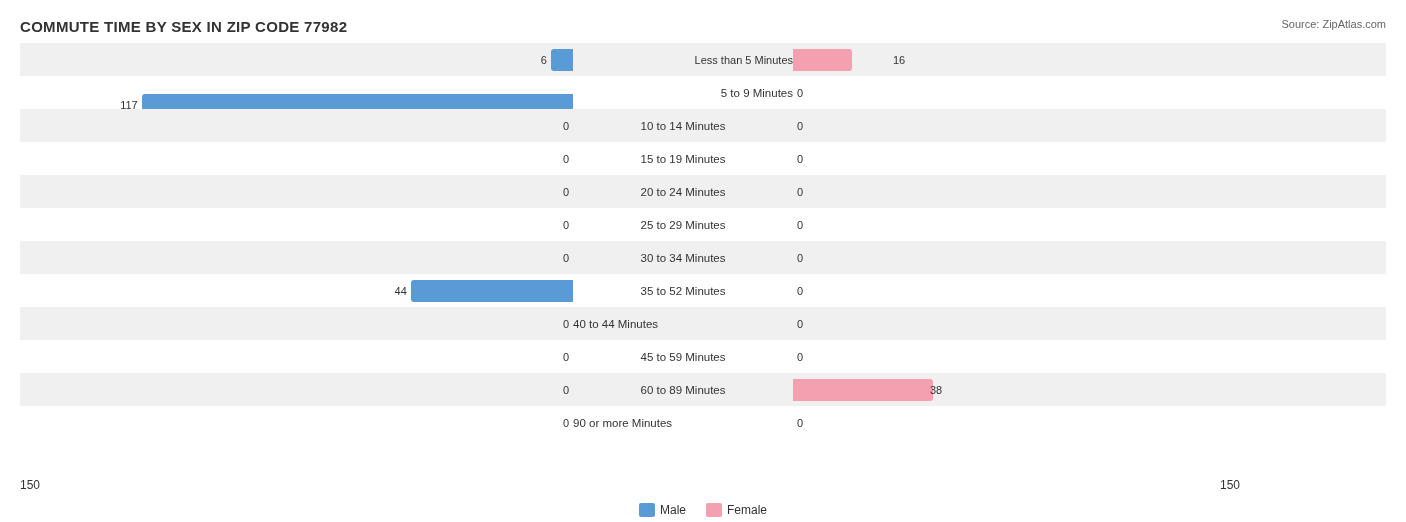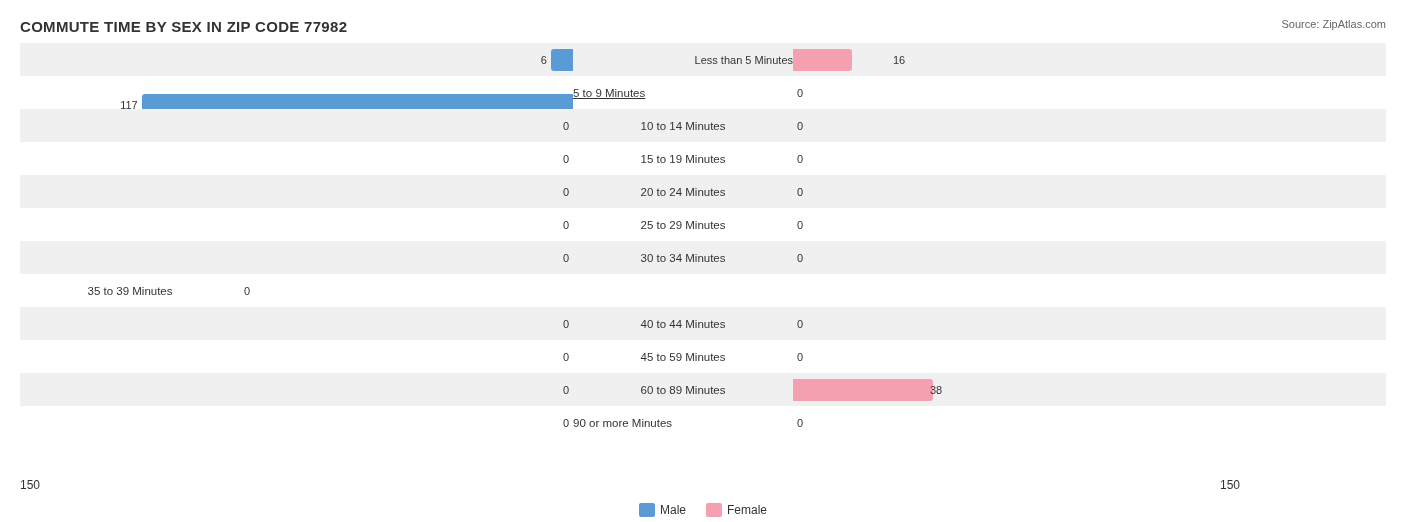--- a/index.html
+++ b/index.html
@@ -110,21 +110,21 @@
         <div style="width: 553px; height: 100%; position: relative; display: flex; align-items: center;">
           <div style="height: 22px; background: rgb(244, 160, 176); border-radius: 0px 3px 3px 0px; position: absolute; left: 0px; width: 58.9867px;"></div>
           <span style="position: absolute; font-size: 11px; color: rgb(51, 51, 51); white-space: nowrap; left: 62.9867px; margin-left: 37px;">16</span>
         </div>
       </div>
       <div class="row-wrapper">
         <div style="width: 553px; height: 100%; position: relative; display: flex; align-items: center; margin-top: 24px;">
           <div style="height: 22px; background: rgb(91, 155, 213); border-radius: 3px 0px 0px 3px; position: absolute; right: 0px; width: 431.34px;"></div>
           <span style="position: absolute; font-size: 11px; color: rgb(51, 51, 51); white-space: nowrap; right: 435.34px;">117</span>
         </div>
-        <div style="width: 220px; flex-shrink: 0; text-align: left; font-size: 11.5px; color: rgb(51, 51, 51); z-index: 2; position: relative; text-decoration: underline;">5 to 9 Minutes</div>
+        <div style="width: 220px; flex-shrink: 0; text-align: right; font-size: 11.5px; color: rgb(51, 51, 51); z-index: 2; position: relative;">5 to 9 Minutes</div>
         <div style="width: 553px; height: 100%; position: relative; display: flex; align-items: center;">
           <span style="position: absolute; font-size: 11px; color: rgb(51, 51, 51); white-space: nowrap; left: 4px;">0</span>
         </div>
       </div>
       <div class="row-wrapper">
         <div style="width: 553px; height: 100%; position: relative; display: flex; align-items: center;">
           <span style="position: absolute; font-size: 11px; color: rgb(51, 51, 51); white-space: nowrap; right: 4px;">0</span>
         </div>
         <div style="width: 220px; flex-shrink: 0; text-align: center; font-size: 11.5px; color: rgb(51, 51, 51); z-index: 2; position: relative;">10 to 14 Minutes</div>
         <div style="width: 553px; height: 100%; position: relative; display: flex; align-items: center;">
@@ -161,30 +161,34 @@
       <div class="row-wrapper">
         <div style="width: 553px; height: 100%; position: relative; display: flex; align-items: center;">
           <span style="position: absolute; font-size: 11px; color: rgb(51, 51, 51); white-space: nowrap; right: 4px;">0</span>
         </div>
         <div style="width: 220px; flex-shrink: 0; text-align: center; font-size: 11.5px; color: rgb(51, 51, 51); z-index: 2; position: relative;">30 to 34 Minutes</div>
         <div style="width: 553px; height: 100%; position: relative; display: flex; align-items: center;">
           <span style="position: absolute; font-size: 11px; color: rgb(51, 51, 51); white-space: nowrap; left: 4px;">0</span>
         </div>
       </div>
       <div class="row-wrapper">
-        <div style="width: 220px; flex-shrink: 0; text-align: center; font-size: 11.5px; color: rgb(51, 51, 51); z-index: 2; position: relative;">35 to 39 Minutes</div>
-        <div style="width: 553px; height: 100%; position: relative; display: flex; align-items: center;">
-          <span style="position: absolute; font-size: 11px; color: rgb(51, 51, 51); white-space: nowrap; left: 4px;">0</span>
-        </div>
-      </div>
-      <div class="row-wrapper">
-        <div style="width: 553px; height: 100%; position: relative; display: flex; align-items: center;">
-          <span style="position: absolute; font-size: 11px; color: rgb(51, 51, 51); white-space: nowrap; right: 4px;">0</span>
-        </div>
-        <div style="width: 220px; flex-shrink: 0; text-align: center; font-size: 11.5px; color: rgb(51, 51, 51); z-index: 2; position: relative;">40 to 44 Minutes</div>
+        <div style="width: 553px; height: 100%; position: relative; display: flex; align-items: center;">
+          <div style="height: 22px; background: rgb(91, 155, 213); border-radius: 3px 0px 0px 3px; position: absolute; right: 0px; width: 162.213px;"></div>
+          <span style="position: absolute; font-size: 11px; color: rgb(51, 51, 51); white-space: nowrap; right: 166.213px;">44</span>
+        </div>
+        <div style="width: 220px; flex-shrink: 0; text-align: center; font-size: 11.5px; color: rgb(51, 51, 51); z-index: 2; position: relative;">35 to 52 Minutes</div>
+        <div style="width: 553px; height: 100%; position: relative; display: flex; align-items: center;">
+          <span style="position: absolute; font-size: 11px; color: rgb(51, 51, 51); white-space: nowrap; left: 4px;">0</span>
+        </div>
+      </div>
+      <div class="row-wrapper">
+        <div style="width: 553px; height: 100%; position: relative; display: flex; align-items: center;">
+          <span style="position: absolute; font-size: 11px; color: rgb(51, 51, 51); white-space: nowrap; right: 4px;">0</span>
+        </div>
+        <div style="width: 220px; flex-shrink: 0; font-size: 11.5px; color: rgb(51, 51, 51); z-index: 2; position: relative;">40 to 44 Minutes</div>
         <div style="width: 553px; height: 100%; position: relative; display: flex; align-items: center;">
           <span style="position: absolute; font-size: 11px; color: rgb(51, 51, 51); white-space: nowrap; left: 4px;">0</span>
         </div>
       </div>
       <div class="row-wrapper">
         <div style="width: 553px; height: 100%; position: relative; display: flex; align-items: center;">
           <span style="position: absolute; font-size: 11px; color: rgb(51, 51, 51); white-space: nowrap; right: 4px;">0</span>
         </div>
         <div style="width: 220px; flex-shrink: 0; text-align: center; font-size: 11.5px; color: rgb(51, 51, 51); z-index: 2; position: relative;">45 to 59 Minutes</div>
         <div style="width: 553px; height: 100%; position: relative; display: flex; align-items: center;">

